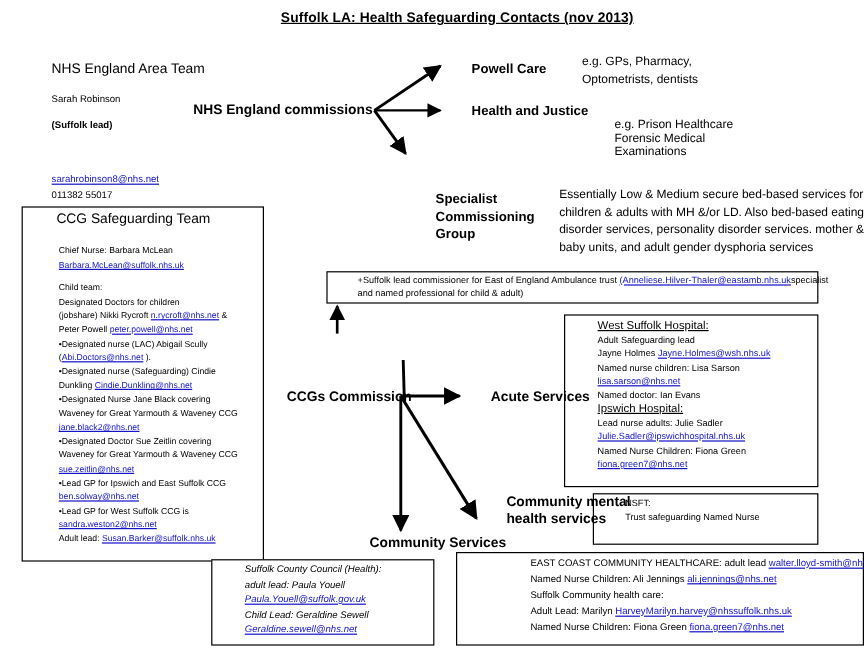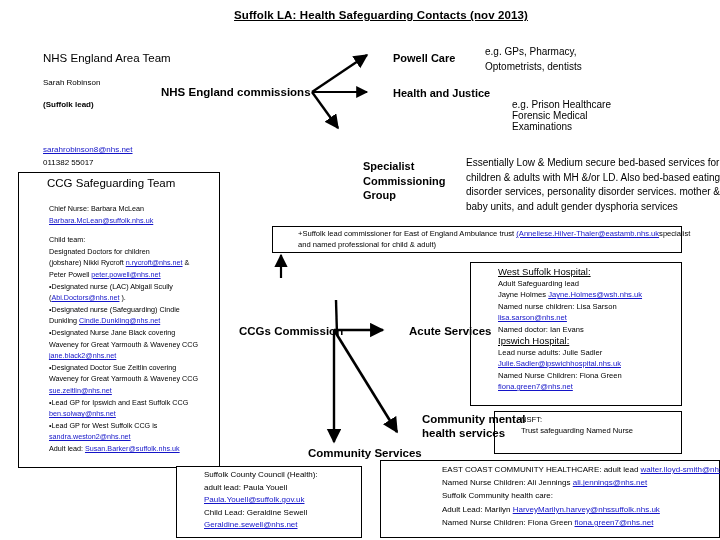--- a/index.html
+++ b/index.html
@@ -51,21 +51,21 @@
   .hosp-box{left:470px;top:262px;width:212px;height:144px;}
   .hosp-text{left:477px;top:266px;width:202px;font-size:7.6px;line-height:11.5px;}
   .uline{text-decoration:underline;font-size:9.5px;}
 
   
   .nsft-box{left:494px;top:411px;width:188px;height:43px;}
   .nsft-text{left:500px;top:414px;width:180px;font-size:7.6px;line-height:11px;}
 
   
   .scc-box{left:176px;top:466px;width:186px;height:72px;}
-  .scc-text{left:183px;top:469px;width:176px;font-size:8px;line-height:12.5px;}
+  .scc-text{left:183px;top:469px;width:176px;font-size:8px;line-height:12.5px;font-style:italic;}
 
   
   .ecc-box{left:380px;top:460px;width:340px;height:78px;}
   .ecc-text{left:386px;top:463px;width:332px;font-size:8px;line-height:13.2px;margin-left:35px;}
 
   .ccgs-comm{left:218px;top:325px;font-size:11.5px;font-weight:bold;}
   .acute{left:388px;top:325px;font-size:11.5px;font-weight:bold;}
   .cms{left:263px;top:447px;font-size:11.5px;font-weight:bold;margin-left:24px;}
   .cmhs{left:401px;top:412px;font-size:11.5px;font-weight:bold;line-height:14px;}
 

